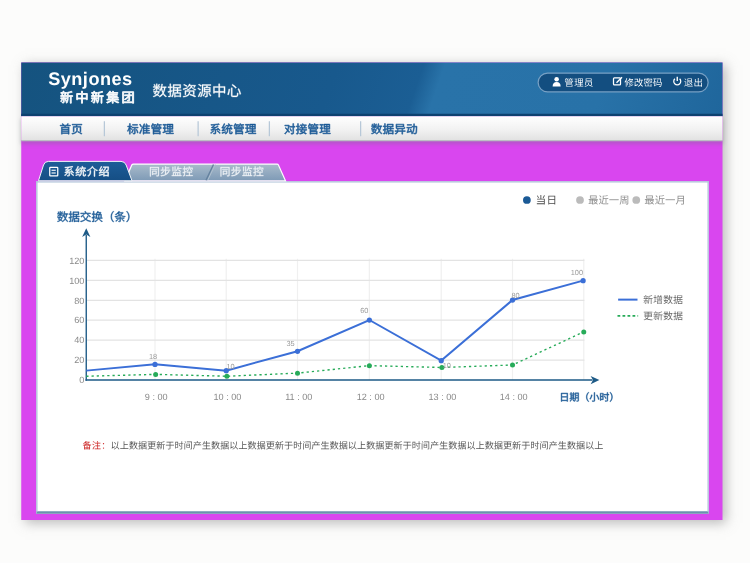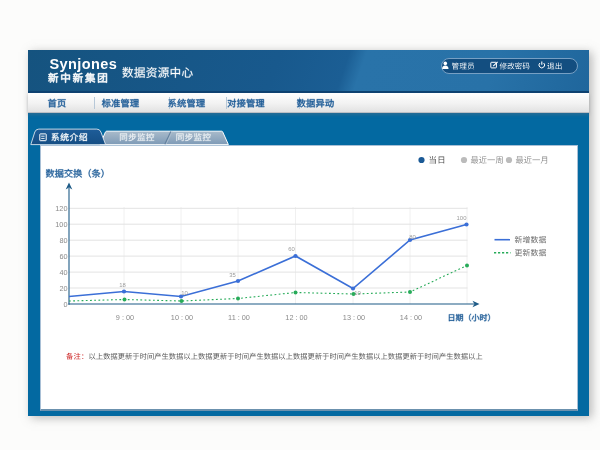--- a/index.html
+++ b/index.html
@@ -1,18 +1,18 @@
 <!DOCTYPE html>
 <html><head><meta charset="utf-8">
 <style>
 *{margin:0;padding:0;box-sizing:border-box}
 html,body{width:600px;height:450px;overflow:hidden;background:#fcfcfb;font-family:"Liberation Sans",sans-serif}
 #stage{position:relative;width:600px;height:450px}
 .abs{position:absolute}
-#page{left:28px;top:49.5px;width:561px;height:366px;background:#0369a1;box-shadow:3px 2px 9px rgba(120,120,120,.5)}
+#page{left:17px;top:49.5px;width:561px;height:366px;background:#d946ef;box-shadow:3px 2px 9px rgba(120,120,120,.5)}
 #hdr{left:0;top:0;width:561px;height:43.5px;background:linear-gradient(109deg,#15537f 0%,#18598d 44%,#1b5e94 56%,#2973a9 59%,#2872a8 82%,#1f669c 100%)}
 #hdrline{left:0;top:41.5px;width:561px;height:2px;background:#0e4271}
 #logo{left:21.5px;top:6px;width:70px;height:15px;color:#fff;font-size:14.5px;font-weight:bold;letter-spacing:.4px}
 #pill{left:412.5px;top:8px;width:137px;height:16px;border:1px solid #77a0c4;border-radius:8.5px;background:#134e80}
 #nav{left:0;top:43.5px;width:561px;height:19.5px;background:linear-gradient(#ffffff 0%,#f2f2f2 55%,#e2e2e2 100%);border-bottom:1px solid #bcbfc4;box-shadow:0 2px 3px rgba(110,115,125,.35)}
 .nd{top:47px;width:1px;height:12px;background:#b7c8d8}
 #box{left:11.5px;top:95px;width:538.5px;height:266px;background:#fff;border:1px solid #a9c0d6;border-bottom:2px solid #6b91ae}
 #ovl{left:0;top:0;width:600px;height:450px}
 </style></head>
 <body>

